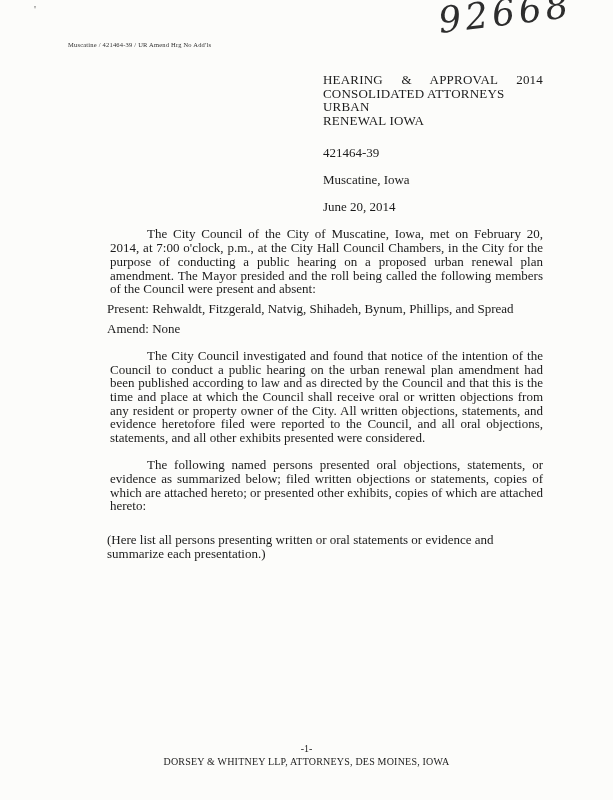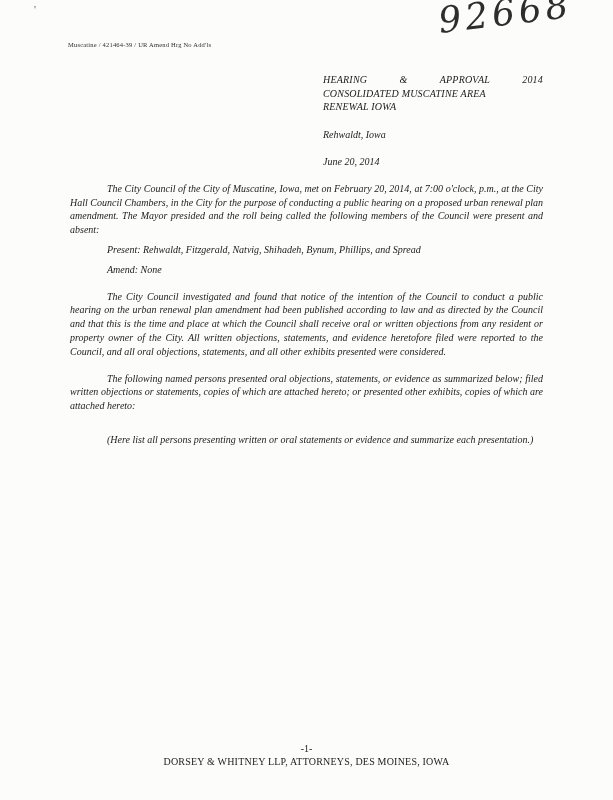--- a/index.html
+++ b/index.html
@@ -39,41 +39,41 @@
     font-size: 36px;
     letter-spacing: 4px;
     transform: rotate(-7deg);
     color: #2d2d2d;
   }
   .content {
     position: absolute;
     left: 70px;
     top: 73px;
     width: 473px;
-    font-size: 10px;
+    font-size: 13px;
     line-height: 13.7px;
-    font-style: italic;
   }
   .title-block {
     margin-left: 253px;
     width: 220px;
     letter-spacing: 0.2px;
   }
   .title-line { white-space: normal; }
   .title-line.just {
     text-align: justify;
     text-align-last: justify;
   }
   .meta-group { margin-left: 253px; }
   .meta-line { margin-top: 13.5px; }
   .meta-line.first { margin-top: 18px; }
   p.body-par {
     margin-top: 13.5px;
     text-align: justify;
     text-indent: 37px;
+    margin-left: 40px;
   }
   .roll-line {
     margin-top: 6px;
     margin-left: 37px;
   }
   .paren-note {
     margin-top: 20px;
     margin-left: 37px;
     width: 436px;
   }
@@ -100,26 +100,27 @@
   <span class="scan-tick">'</span>
 
   <div class="ref-line">Muscatine / 421464-39 / UR Amend Hrg No Add'ls</div>
 
   <div class="handwritten">92668</div>
 
   <div class="content">
 
     <div class="title-block">
       <div class="title-line just">HEARING &amp; APPROVAL 2014</div>
-      <div class="title-line">CONSOLIDATED MUSCATINE AREA</div>
+      <div class="title-line">CONSOLIDATED ATTORNEYS URBAN</div>
       <div class="title-line">RENEWAL IOWA</div>
     </div>
 
     <div class="meta-group">
-      <div class="meta-line">Rehwaldt, Iowa</div>
+      <div class="meta-line first">421464-39</div>
+      <div class="meta-line">Muscatine, Iowa</div>
       <div class="meta-line">June 20, 2014</div>
     </div>
 
     <p class="body-par">The City Council of the City of Muscatine, Iowa, met on February 20, 2014, at 7:00 o'clock, p.m., at the City Hall Council Chambers, in the City for the purpose of conducting a public hearing on a proposed urban renewal plan amendment.  The Mayor presided and the roll being called the following members of the Council were present and absent:</p>
 
     <div class="roll-line">Present:  Rehwaldt, Fitzgerald, Natvig, Shihadeh, Bynum, Phillips, and Spread</div>
     <div class="roll-line">Amend:  None</div>
 
     <p class="body-par">The City Council investigated and found that notice of the intention of the Council to conduct a public hearing on the urban renewal plan amendment had been published according to law and as directed by the Council and that this is the time and place at which the Council shall receive oral or written objections from any resident or property owner of the City.  All written objections, statements, and evidence heretofore filed were reported to the Council, and all oral objections, statements, and all other exhibits presented were considered.</p>
 

